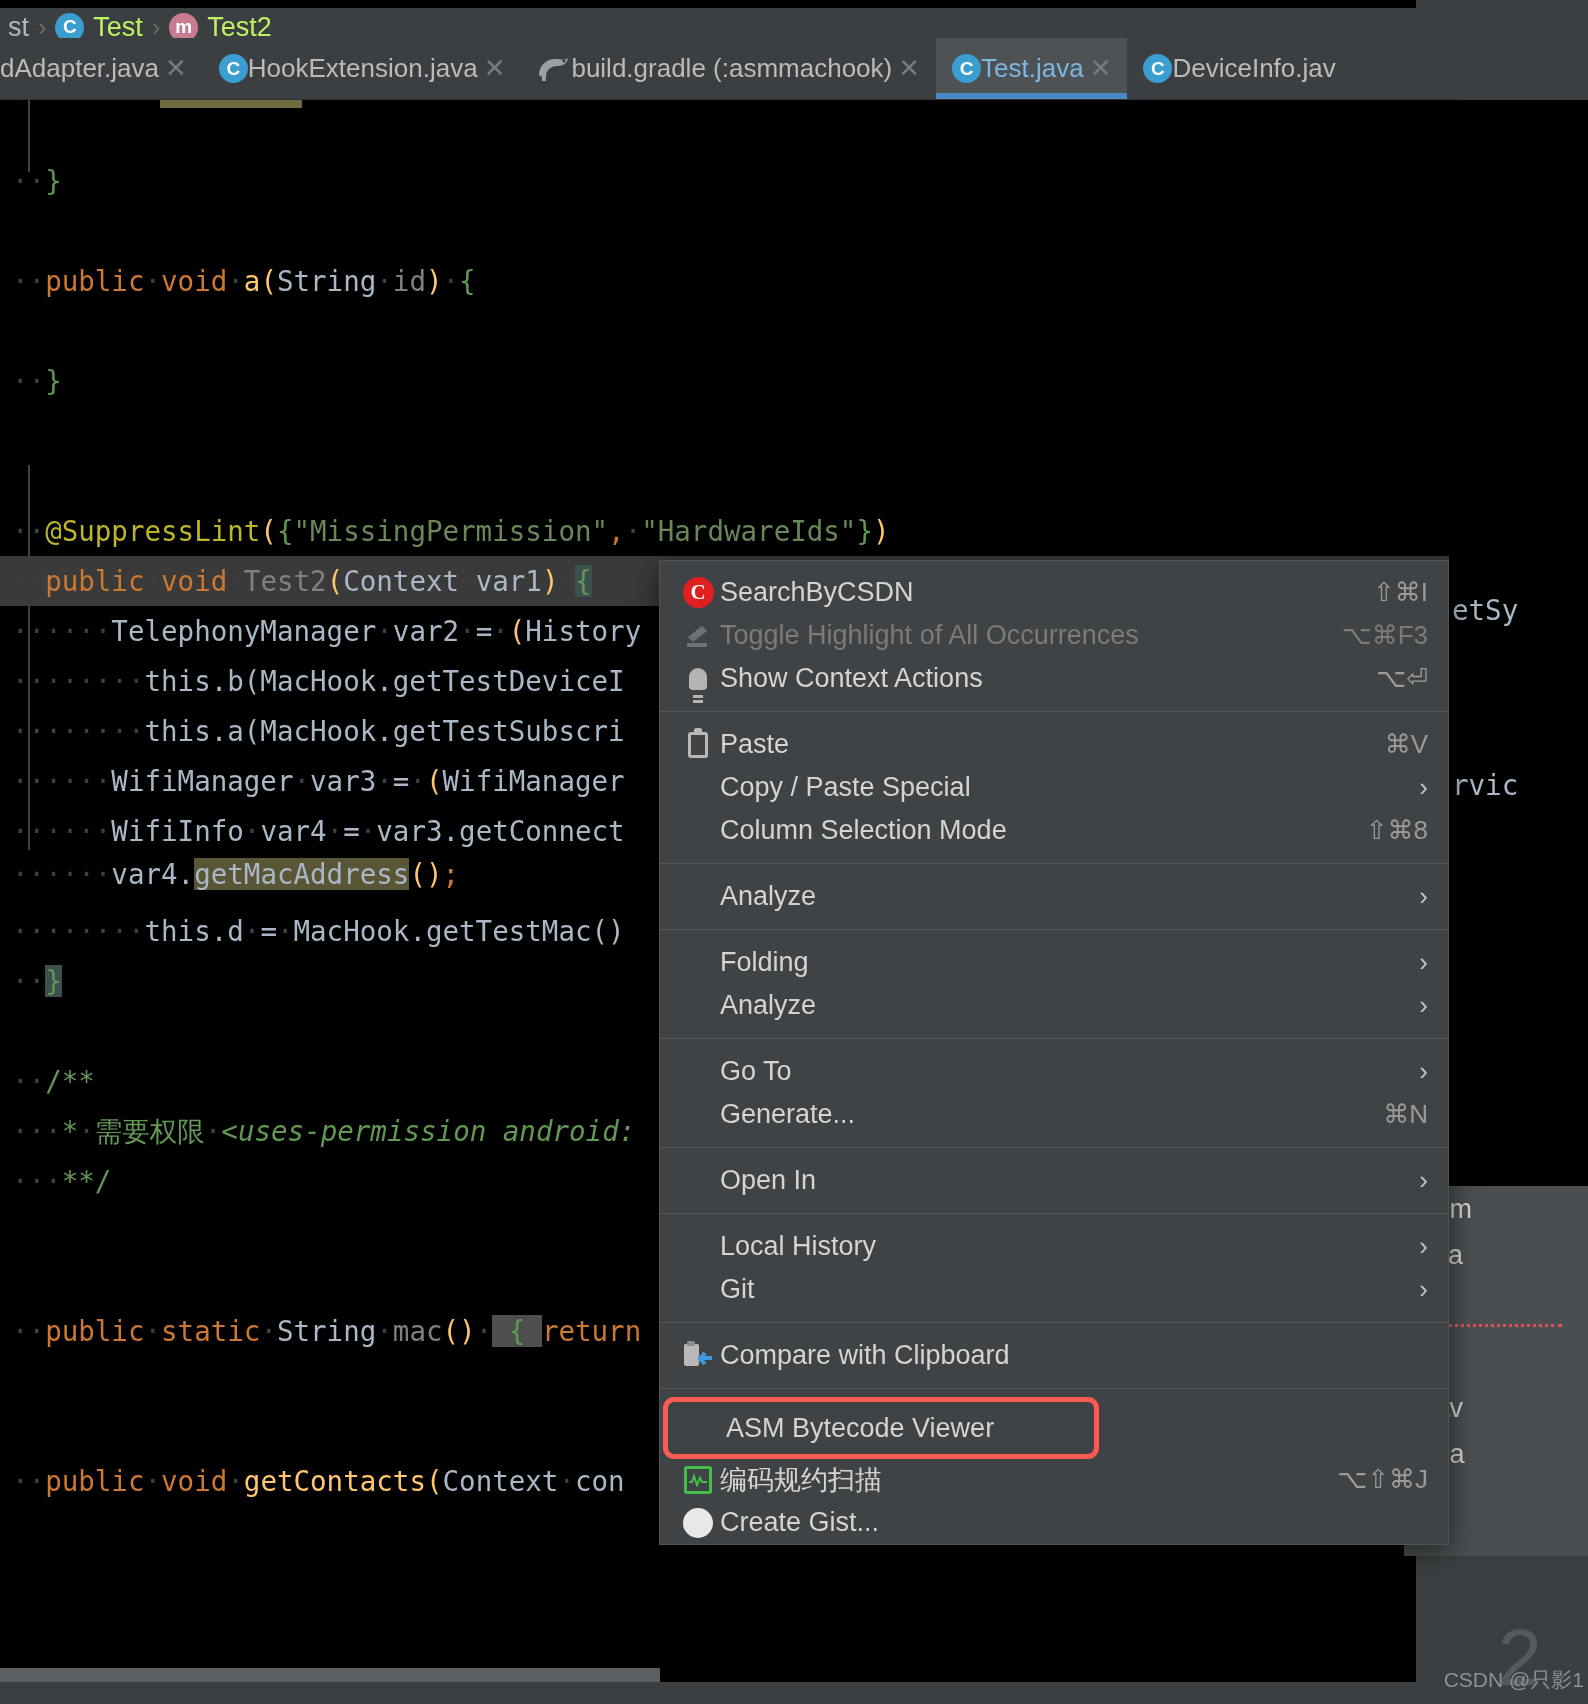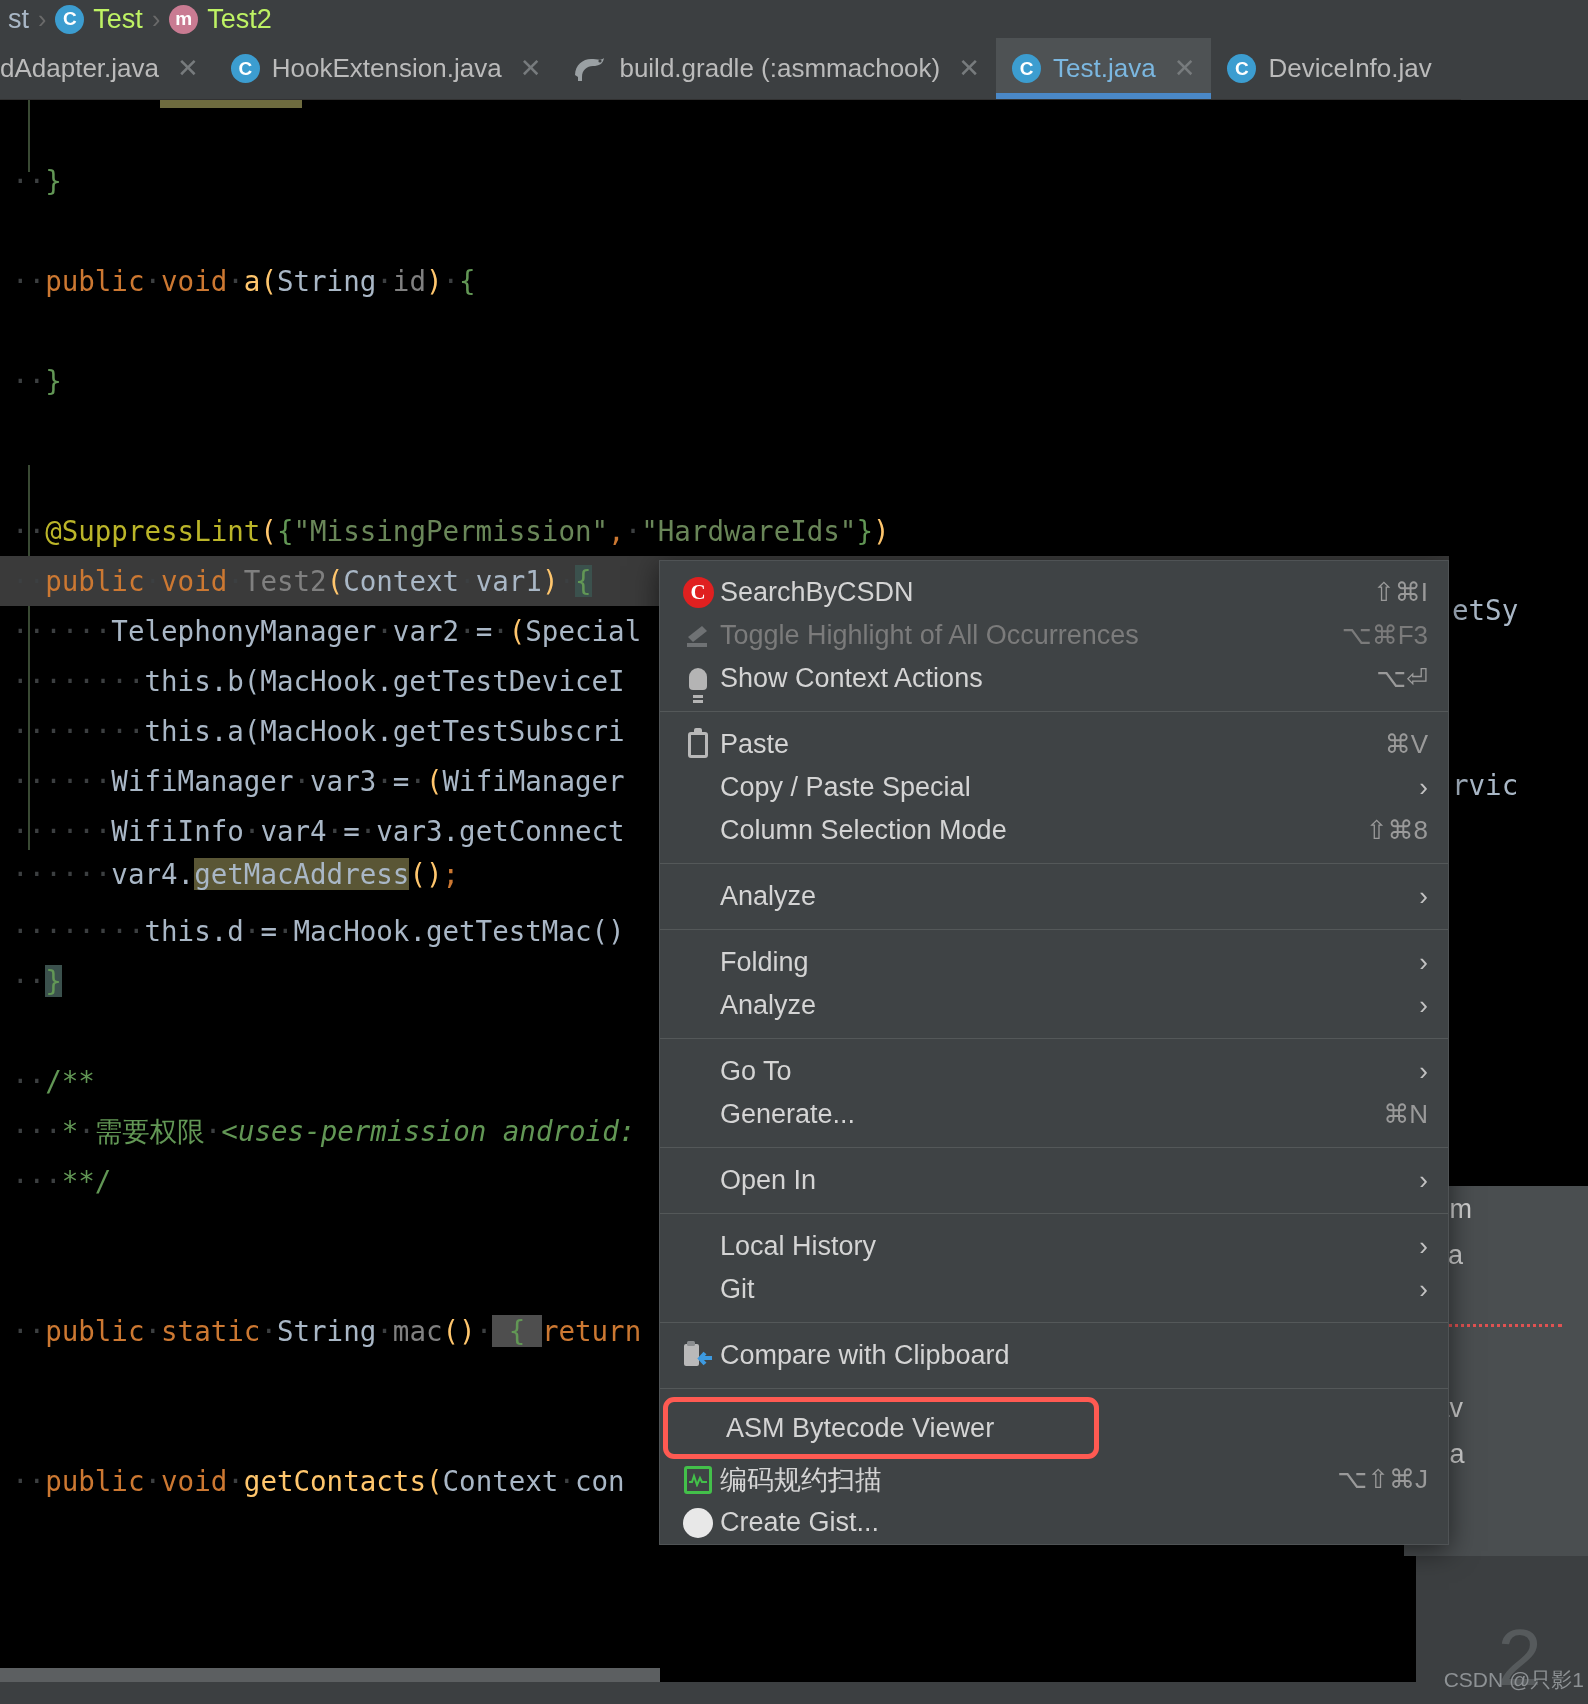--- a/index.html
+++ b/index.html
@@ -6,21 +6,21 @@
   html, body {
     width: 1588px; height: 1704px;
     background: #2b2b2b;
     font-family: "Liberation Sans", sans-serif;
     overflow: hidden;
   }
   #root { position: relative; width: 1588px; height: 1704px; background: #000; }
 
   
   .breadcrumb {
-    position: absolute; left: 0; top: 0; width: 1461px; height: 38px;
+    position: absolute; left: 0; top: 8px; width: 1461px; height: 38px;
     background: #3c3f41; display: flex; align-items: center;
     padding-left: 0px; font-size: 26px; color: #a9b7c6;
   }
   .crumb { display: flex; align-items: center; gap: 9px; }
   .crumb-sep { color: #6a6a6a; font-size: 25px; margin: 0 9px; }
   .crumb-text { color: #bef264; font-size: 27px; }
   .crumb-text.dim { color: #a9b7c6; }
   .ic-round {
     width: 29px; height: 29px; border-radius: 50%;
     display: inline-flex; align-items: center; justify-content: center;
@@ -29,21 +29,21 @@
   .ic-c { background: #3c9dd0; }
   .ic-m { background: #c97b92; }
 
   
   .tabbar {
     position: absolute; left: 0; top: 38px; width: 1461px; height: 62px;
     background: #3c3f41; display: flex; align-items: stretch;
     border-bottom: 1px solid #323232;
   }
   .tab {
-    display: flex; align-items: center; gap: 12px;
+    display: flex; align-items: center; gap: 0;
     padding: 0 16px; font-size: 26px; color: #bbbbbb;
     position: relative; white-space: nowrap;
   }
   .tab.active { background: #4e5254; color: #7bb7e0; }
   .tab.active::after {
     content: ""; position: absolute; left: 0; right: 0; bottom: 0;
     height: 6px; background: #4a88c7;
   }
   .tab .xbtn { color: #777b7d; font-size: 26px; margin-left: 6px; }
   .tab .lbl.blue { color: #7bb7e0; }
@@ -251,21 +251,21 @@
     <div class="hl-line" style="top:456px"></div>
 
     <div class="ln" style="top:0px; left:160px; width:142px; height:8px; background:#6e6b3f;"></div>
 
     <div class="ln" style="top:56px;  left:12px"><span class="dot">··</span><span class="cmt2">}</span></div>
     <div class="ln" style="top:156px; left:12px"><span class="dot">··</span><span class="kw">public</span><span class="dot">·</span><span class="kw">void</span><span class="dot">·</span><span class="meth">a</span><span class="br">(</span><span class="type">String</span><span class="dot">·</span><span class="grey">id</span><span class="br">)</span><span class="dot">·</span><span class="cmt2">{</span></div>
     <div class="ln" style="top:256px; left:12px"><span class="dot">··</span><span class="cmt2">}</span></div>
 
     <div class="ln" style="top:406px; left:12px"><span class="dot">··</span><span class="anno">@SuppressLint</span><span class="br">(</span><span class="cmt2">{</span><span class="str">"MissingPermission"</span><span class="kw">,</span><span class="dot">·</span><span class="str">"HardwareIds"</span><span class="cmt2">}</span><span class="br">)</span></div>
     <div class="ln" style="top:456px; left:12px"><span class="dot">··</span><span class="kw">public</span><span class="dot">·</span><span class="kw">void</span><span class="dot">·</span><span class="grey">Test2</span><span class="br">(</span><span class="ident">Context</span><span class="dot">·</span><span class="ident">var1</span><span class="br">)</span><span class="dot">·</span><span class="hl-brace cmt2">{</span></div>
-    <div class="ln" style="top:506px; left:12px"><span class="dot">··</span><span class="dot">····</span><span class="ident">TelephonyManager</span><span class="dot">·</span><span class="ident">var2</span><span class="dot">·</span><span class="ident">=</span><span class="dot">·</span><span class="br">(</span><span class="ident">Special</span></div>
+    <div class="ln" style="top:506px; left:12px"><span class="dot">··</span><span class="dot">····</span><span class="ident">TelephonyManager</span><span class="dot">·</span><span class="ident">var2</span><span class="dot">·</span><span class="ident">=</span><span class="dot">·</span><span class="br">(</span><span class="ident">History</span></div>
     <div class="ln" style="top:556px; left:12px"><span class="dot">··</span><span class="dot">······</span><span class="ident">this.b(MacHook.getTestDeviceI</span></div>
     <div class="ln" style="top:606px; left:12px"><span class="dot">··</span><span class="dot">······</span><span class="ident">this.a(MacHook.getTestSubscri</span></div>
     <div class="ln" style="top:656px; left:12px"><span class="dot">··</span><span class="dot">····</span><span class="ident">WifiManager</span><span class="dot">·</span><span class="ident">var3</span><span class="dot">·</span><span class="ident">=</span><span class="dot">·</span><span class="br">(</span><span class="ident">WifiManager</span></div>
     <div class="ln" style="top:706px; left:12px"><span class="dot">··</span><span class="dot">····</span><span class="ident">WifiInfo</span><span class="dot">·</span><span class="ident">var4</span><span class="dot">·</span><span class="ident">=</span><span class="dot">·</span><span class="ident">var3.getConnect</span></div>
     <div class="ln" style="top:749px; left:12px"><span class="dot">··</span><span class="dot">····</span><span class="ident">var4.</span><span class="hl-word ident">getMacAddress</span><span class="br">()</span><span class="kw">;</span></div>
     <div class="ln" style="top:806px; left:12px"><span class="dot">··</span><span class="dot">······</span><span class="ident">this.d</span><span class="dot">·</span><span class="ident">=</span><span class="dot">·</span><span class="ident">MacHook.getTestMac()</span></div>
     <div class="ln" style="top:856px; left:12px"><span class="dot">··</span><span class="hl-brace cmt2">}</span></div>
 
     <div class="ln" style="top:956px;  left:12px"><span class="dot">··</span><span class="cmt2">/**</span></div>
     <div class="ln" style="top:1006px; left:12px"><span class="dot">···</span><span class="cmt2">*</span><span class="dot">·</span><span class="cmt2">需要权限</span><span class="dot">·</span><span class="cmt">&lt;uses-permission android:</span></div>

